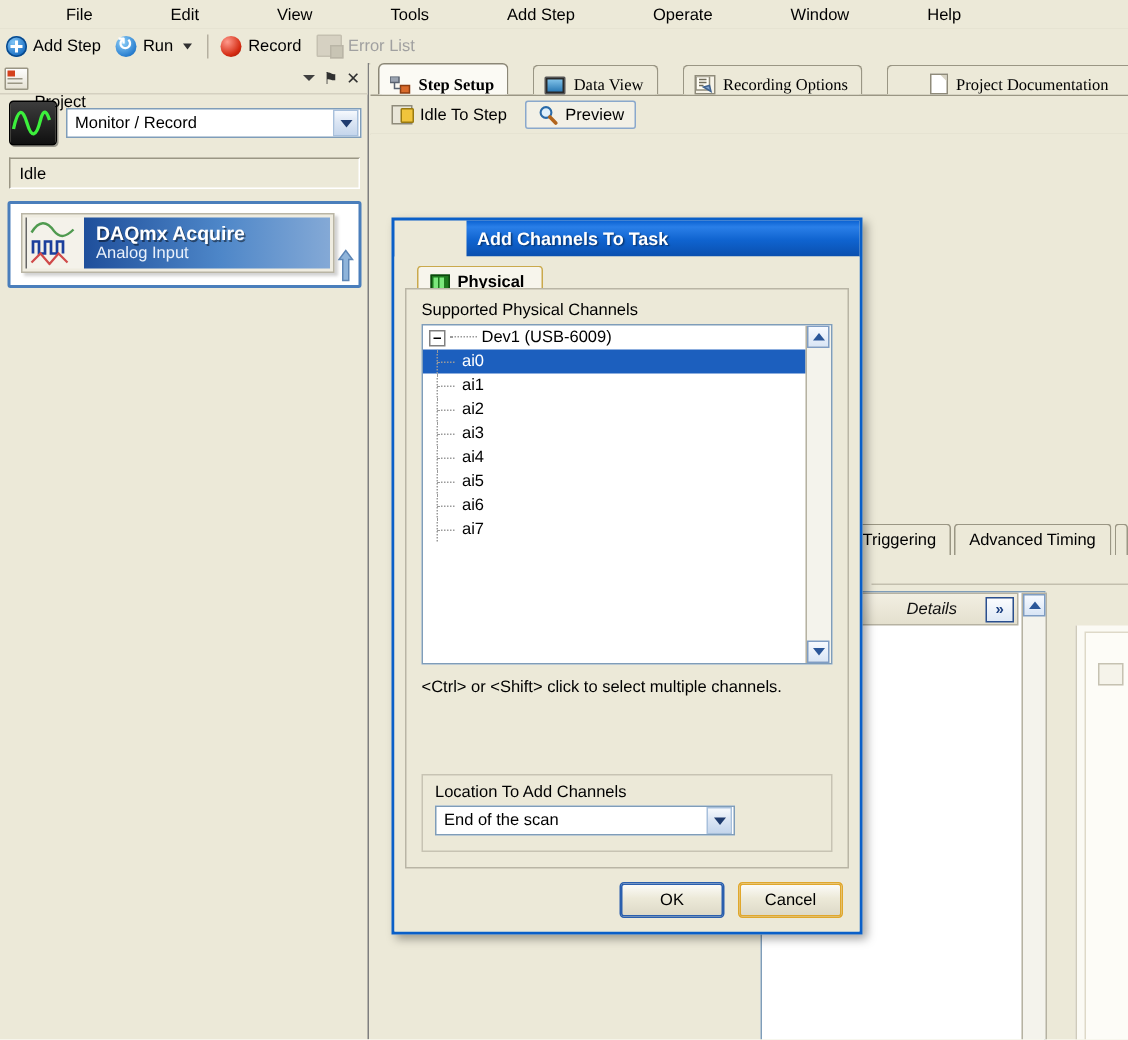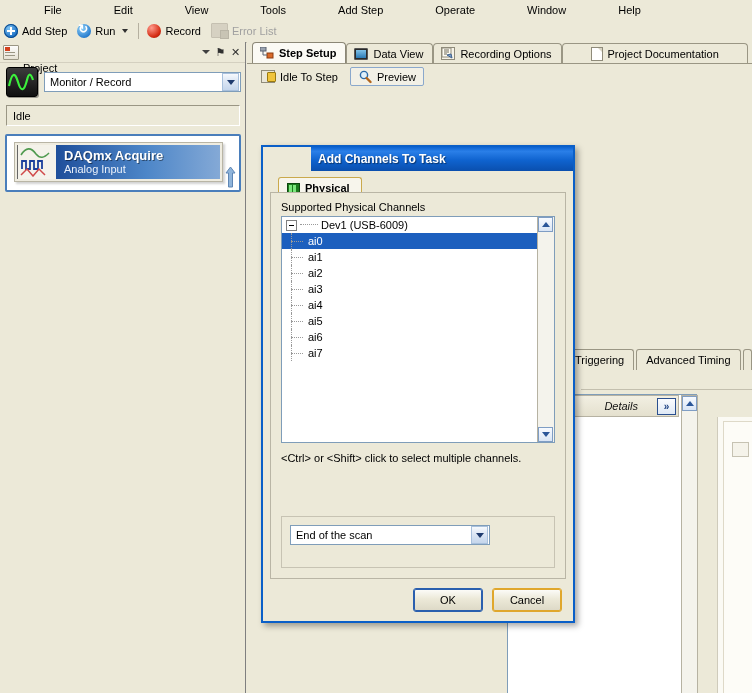--- a/index.html
+++ b/index.html
@@ -166,26 +166,26 @@
     position: absolute; left: 247px; top: 42px; width: 505px; height: 651px;
     background: #ece9d8;
   }
 
   .tabrow {
     position: relative; height: 21px; background: #ece9d8;
     border-bottom: 1px solid #9a9684;
     display: flex; align-items: flex-end; padding-left: 5px;
   }
   .tab {
-    display: flex; align-items: center; gap: 5px;
-    height: 20px; padding: 0 9px 0 7px; margin-right: 0;
+    display: flex; align-items: flex-end; gap: 5px;
+    height: 20px; padding: 0 9px 0 7px; margin-right: 16px;
     background: #ece9d8;
     border: 1px solid #9a9684; border-bottom: none;
     border-radius: 4px 4px 0 0; box-sizing: border-box;
-    font-size: 11px; color: #000; white-space: nowrap; cursor: default;
+    font-size: 11px; color: #000; white-space: nowrap; cursor: default; font-family: Liberation Serif, serif;
   }
   .tab.active {
     background: #fbfaf4; font-weight: bold; height: 21px;
     border-color: #8b8776;
   }
   .ico-stepsetup { width:14px;height:12px;position:relative; }
   .ico-dataview { width:14px;height:12px;background:#2a2a2a;border:1px solid #555;
     border-radius:1px;position:relative;box-sizing:border-box; }
   .ico-dataview:after{content:"";position:absolute;left:1px;top:1px;right:1px;bottom:1px;
     background:linear-gradient(#7fc1e8,#2b7ab5);}
@@ -619,20 +619,21 @@
             </div>
           <div class="sb-btn sb-dn">
               <span class="chev chev-dn"></span>
             </div>
         </div>
       </div>
 
       <div class="hint-text">&lt;Ctrl&gt; or &lt;Shift&gt; click to select multiple channels.</div>
 
       <div class="group-box">
+        <div class="field-label">Location To Add Channels</div>
         <div class="sel-combo">
           <span class="combo-text">End of the scan</span>
           <span class="combo-arrow">
               <span class="arr-dn"></span>
             </span>
         </div>
       </div>
     </div>
 
     <div class="dlg-buttons">

